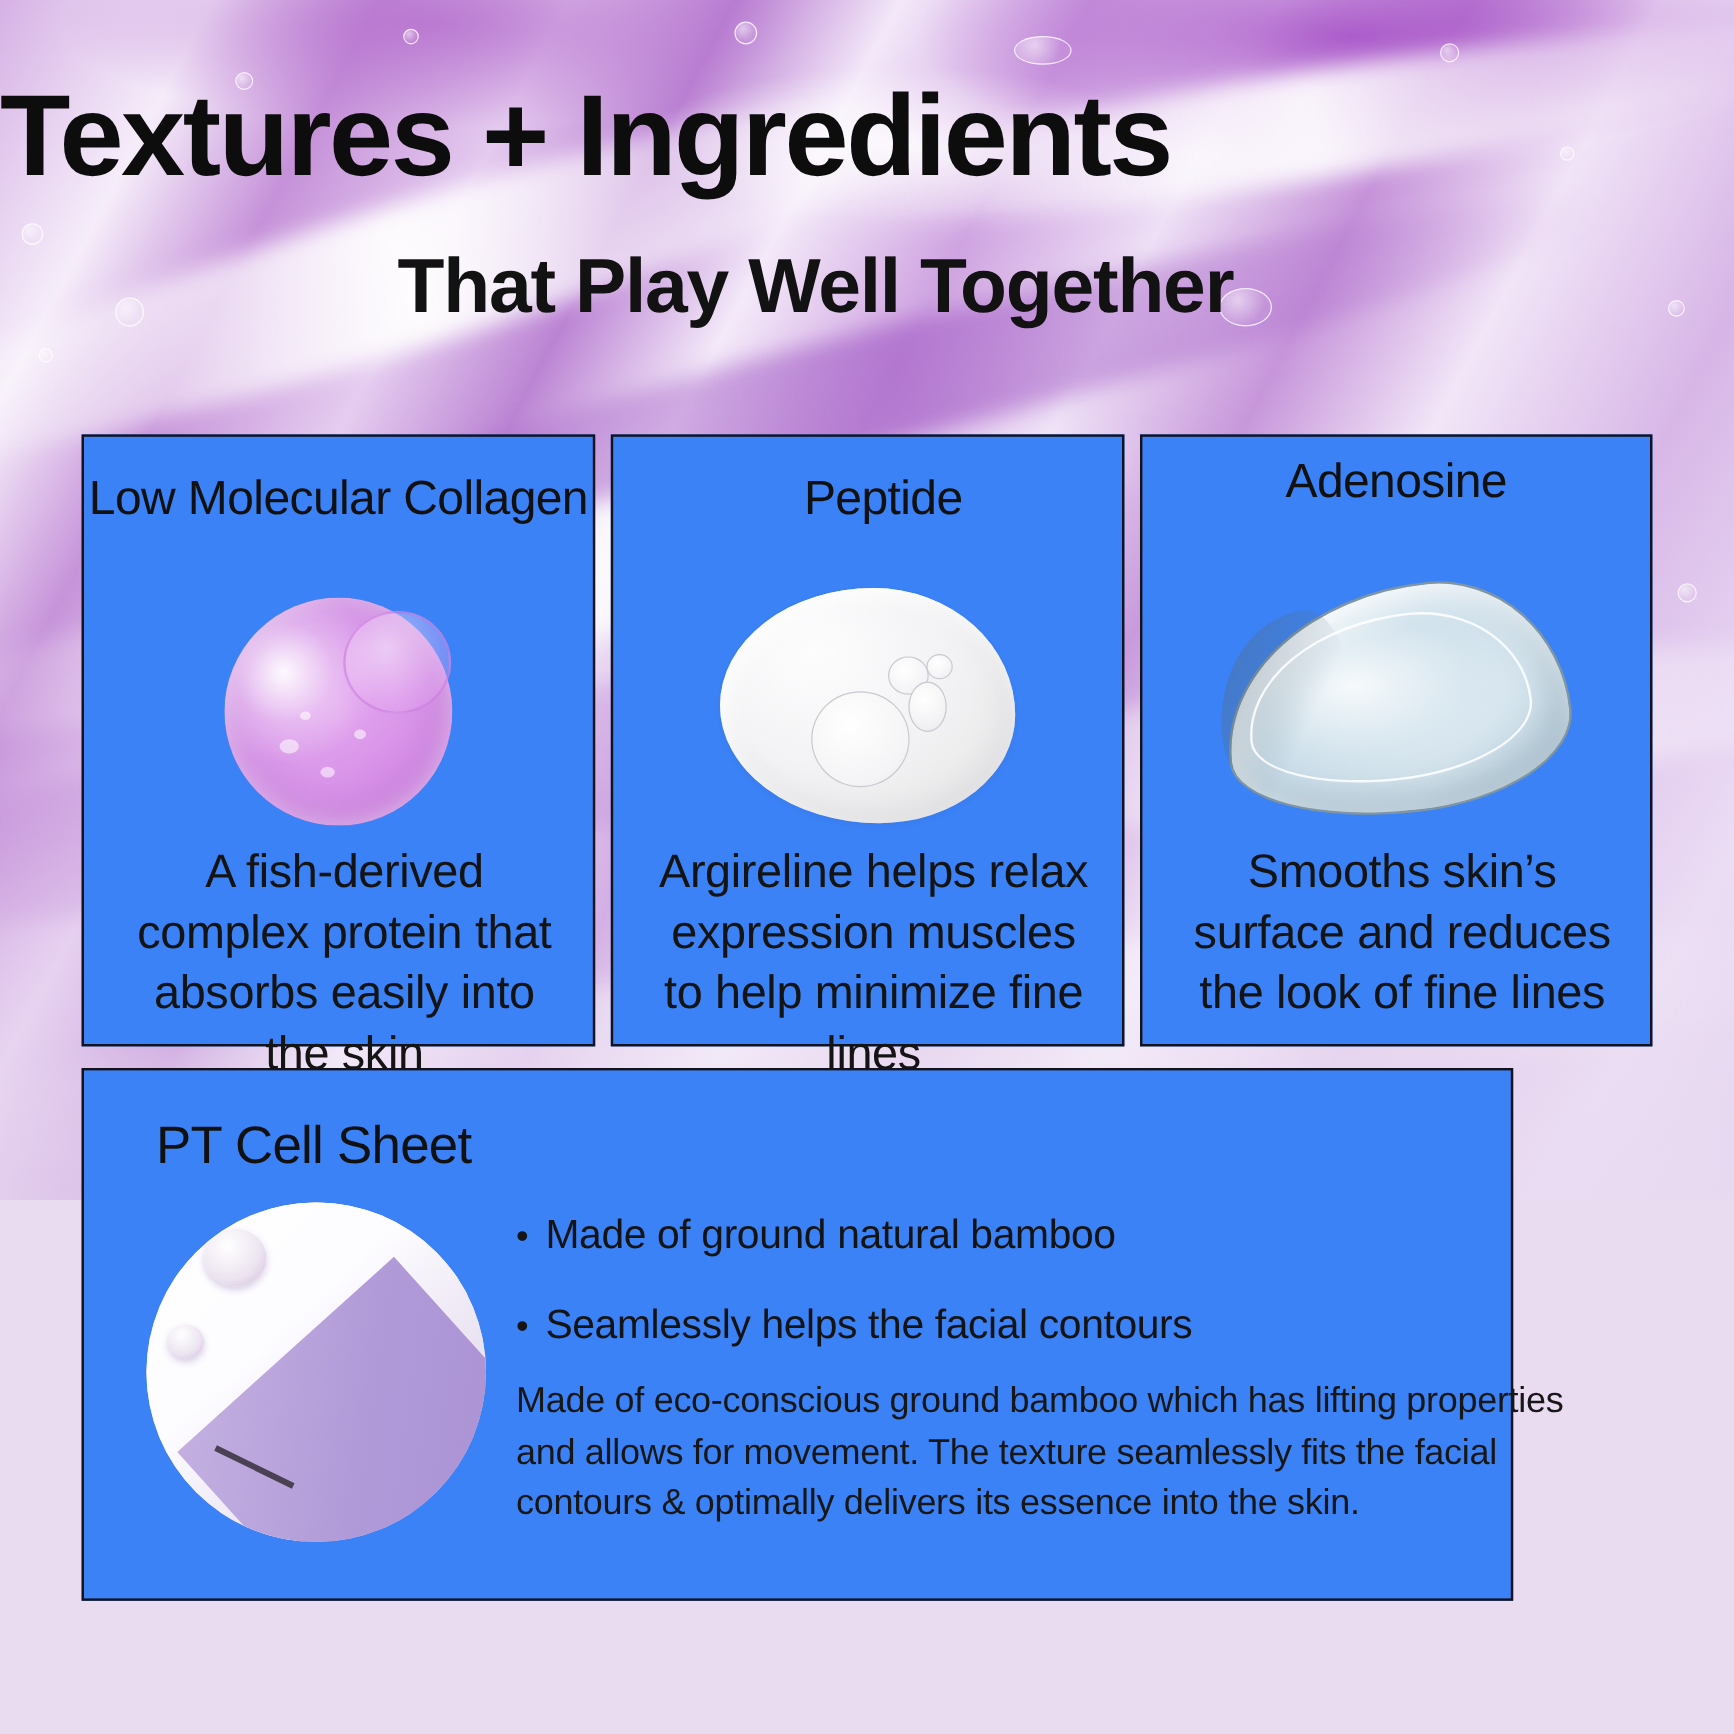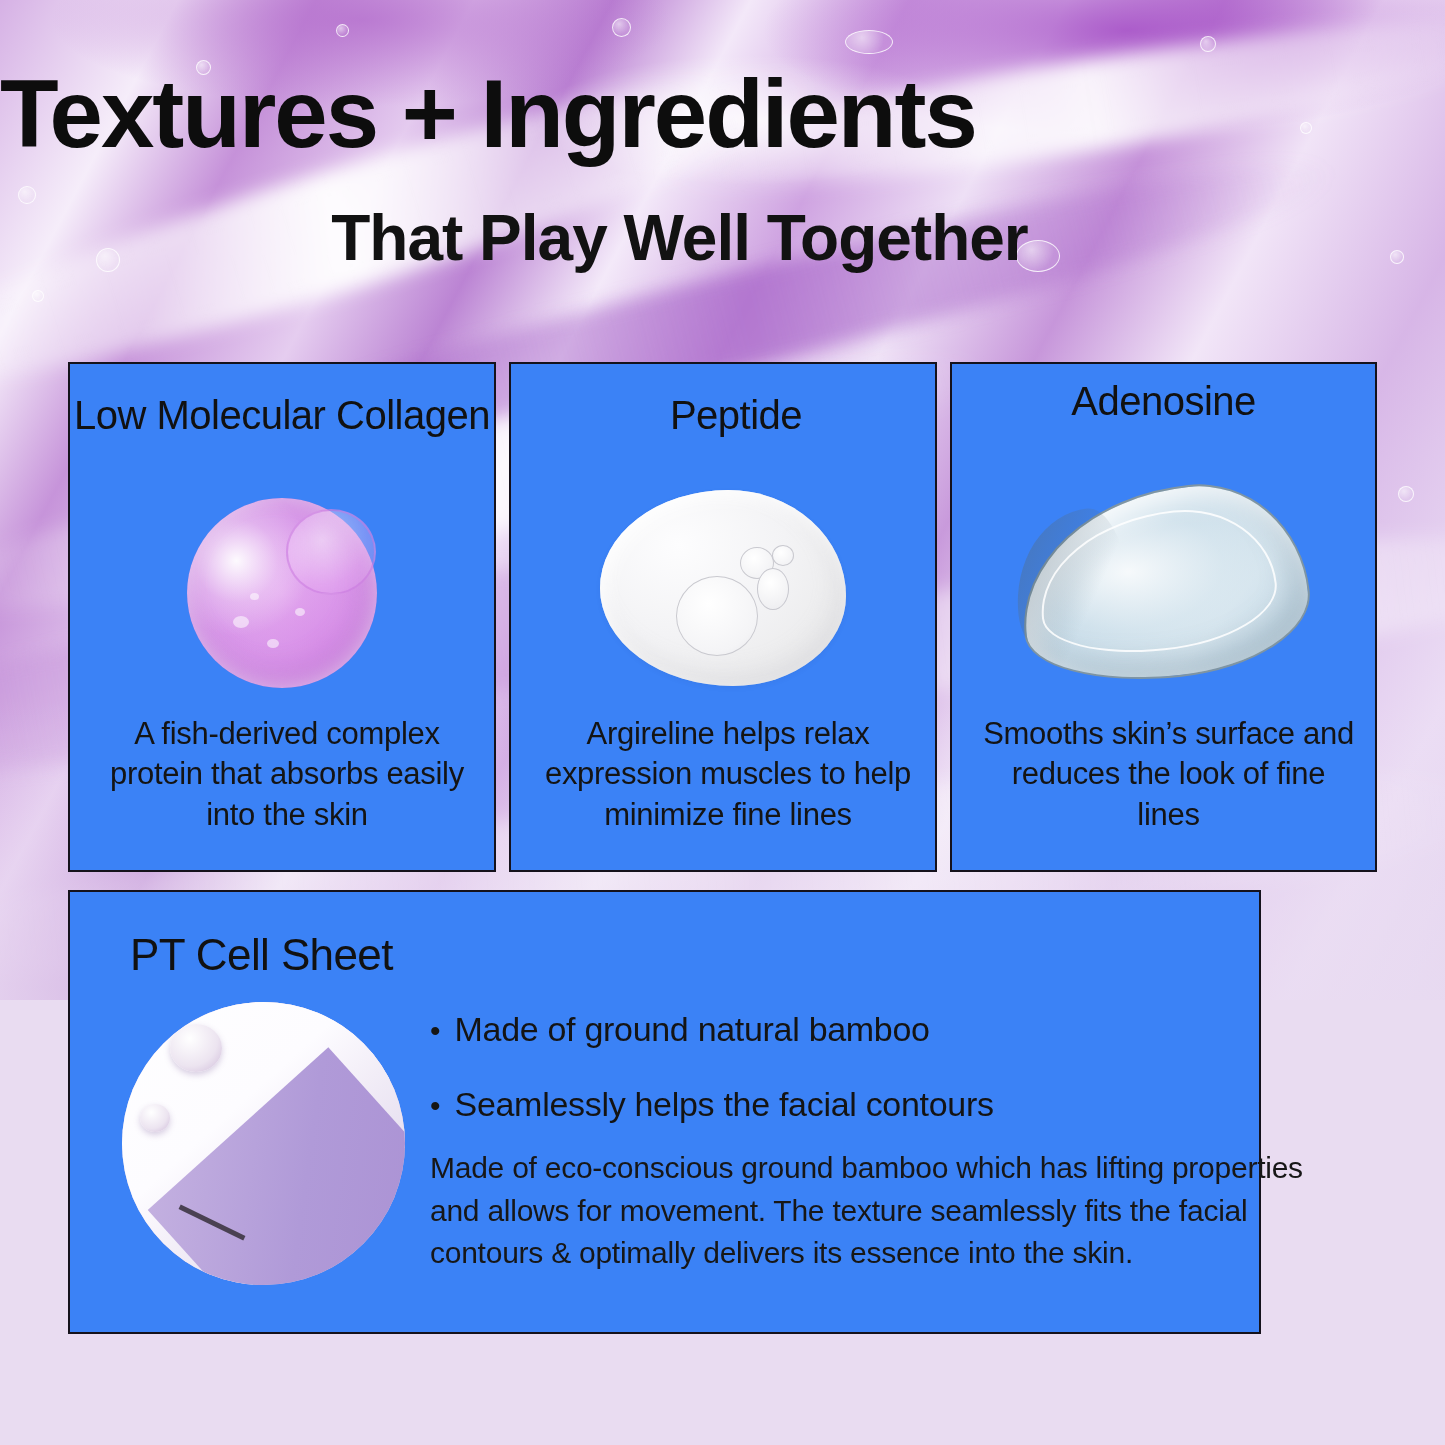--- a/index.html
+++ b/index.html
@@ -97,21 +97,21 @@
   .c2 .card-title{top:30px;margin-left:13px;}
   .c3 .card-title{top:16px;}
 
   .swatch{position:absolute;left:0;width:100%;height:210px;top:118px;}
   .c1 .swatch{top:128px;}
   .c2 .swatch{top:118px;}
   .c3 .swatch{top:118px;}
 
   .card-desc{
     position:absolute;left:28px;right:18px;text-align:center;
-    font-size:31px;color:#141414;line-height:1.3;letter-spacing:-.3px;margin-top:12px;
+    font-size:39px;color:#141414;line-height:1.3;letter-spacing:-.3px;
   }
   .c1 .card-desc{top:338px;}
   .c2 .card-desc{top:338px;}
   .c3 .card-desc{top:338px;}
 
   
   .ball{
     position:absolute;left:50%;top:6px;transform:translateX(-50%);
     width:190px;height:190px;border-radius:50%;
     background:

